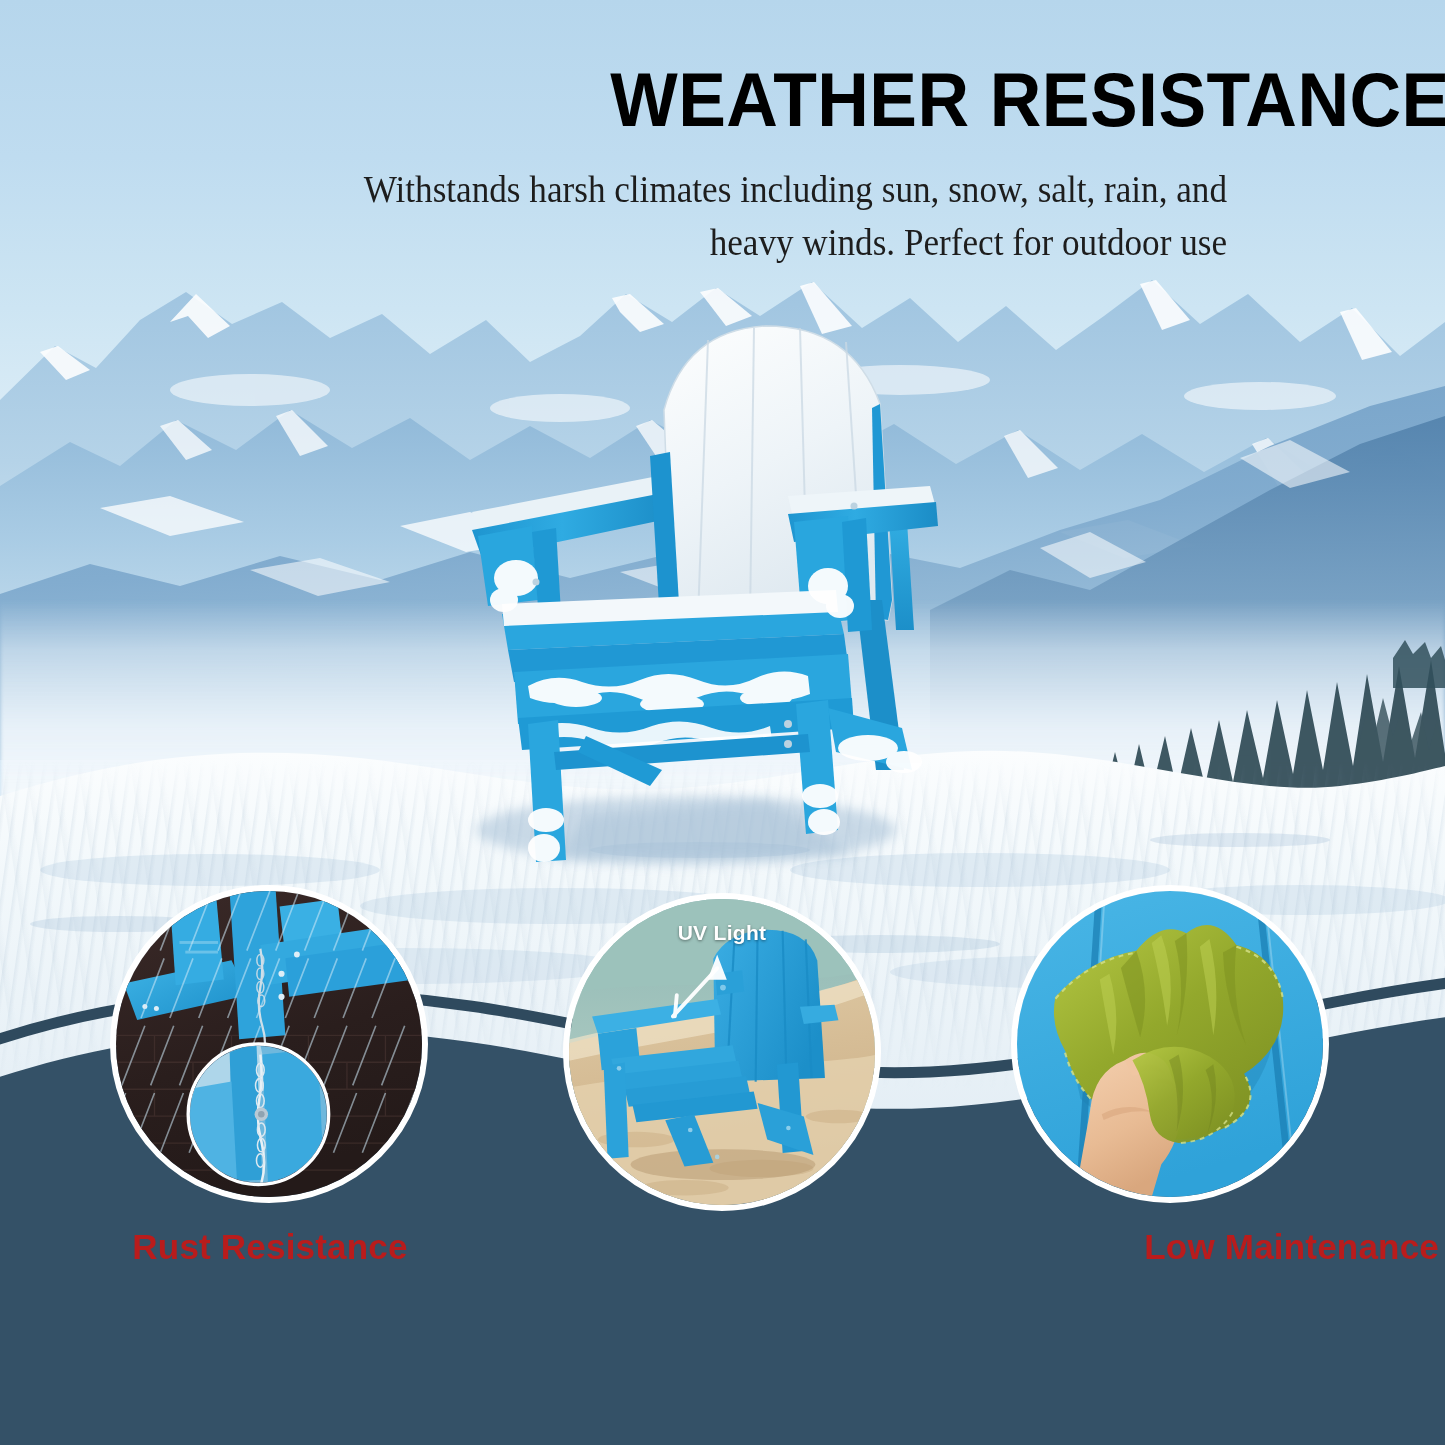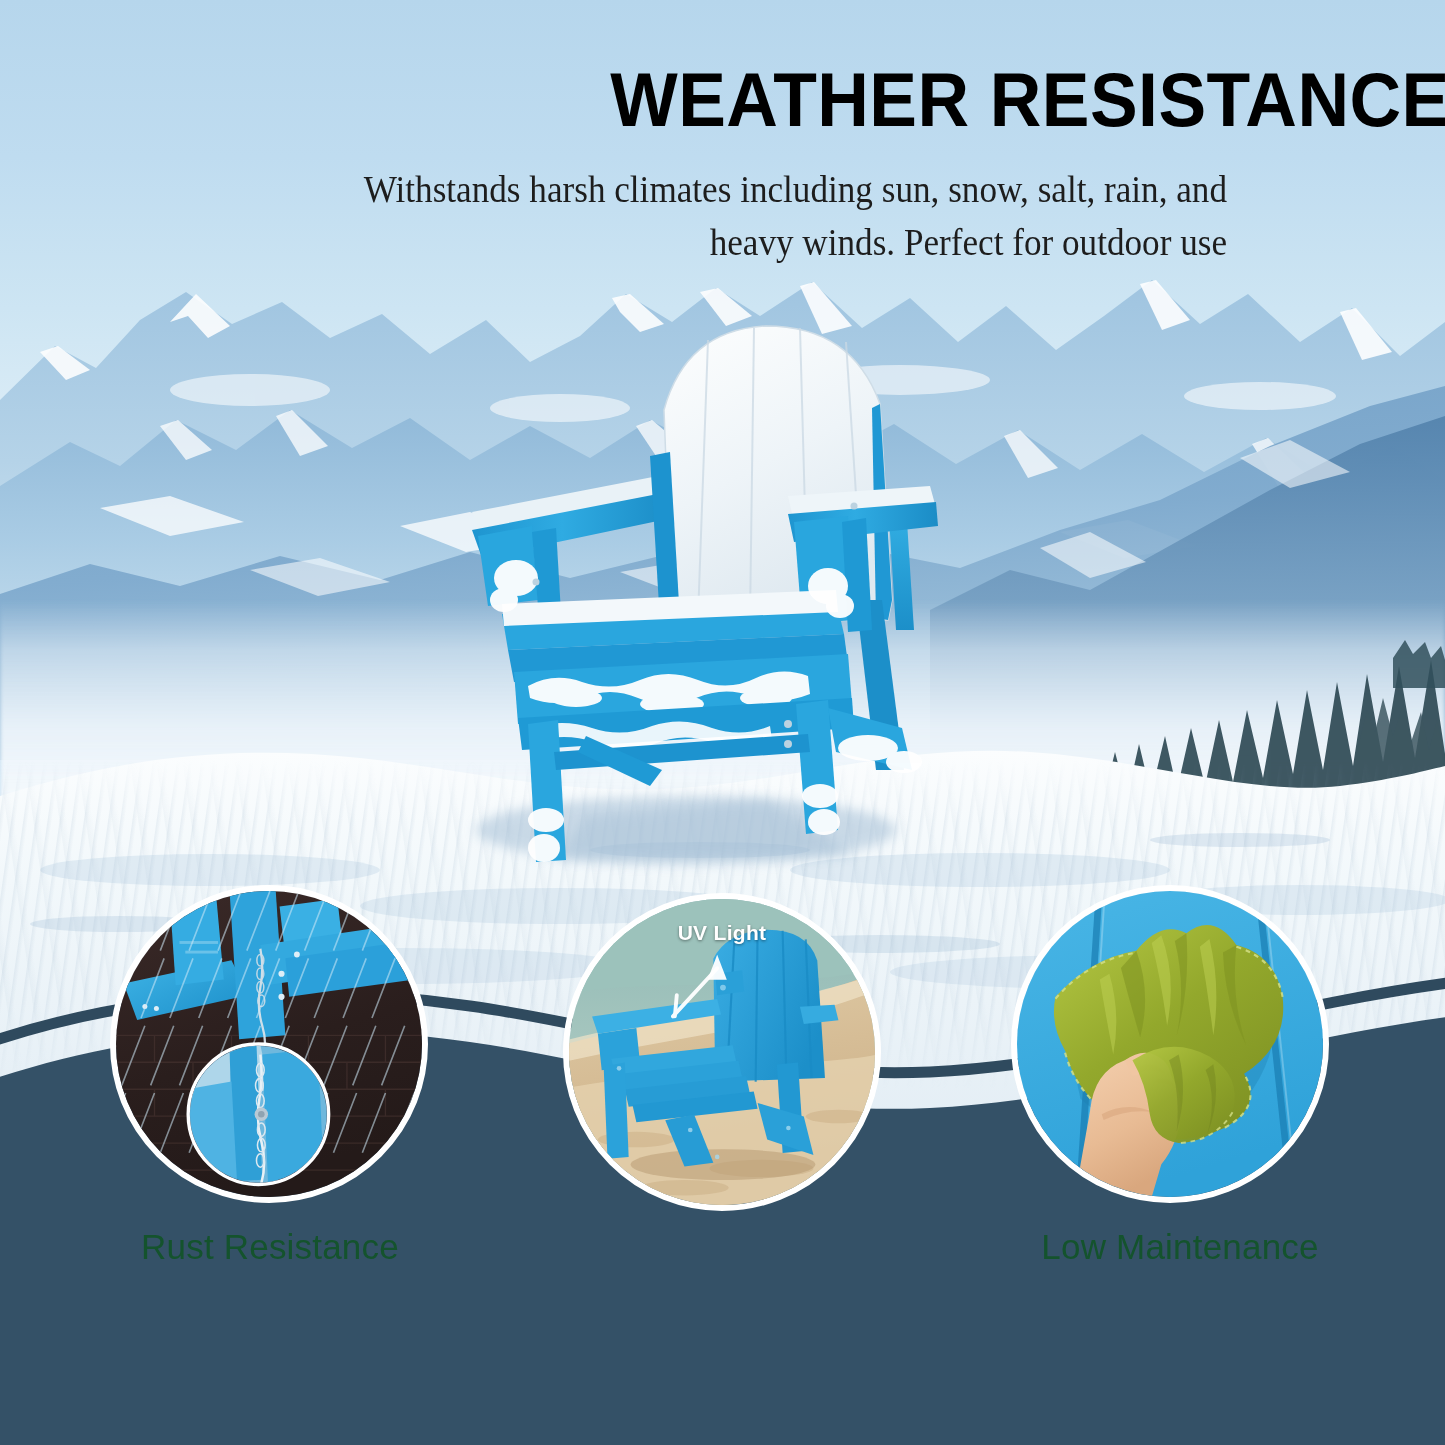--- a/index.html
+++ b/index.html
@@ -187,27 +187,27 @@
     height: 200px;
     z-index: 16;
   }
   .caption {
     position: absolute;
     top: 0;
     text-align: center;
   }
   .cap1 { left: 85px;   width: 370px; }
   .cap2 { left: 520px;  width: 425px; }
-  .cap3 { left: 975px;  width: 410px; }
+  .cap3 { left: 1029px;  width: 410px; text-align: right; }
 
   .cap-title {
     font-family: "Liberation Sans", sans-serif;
-    font-weight: 400;
+    font-weight: 700;
     font-size: 35px;
-    color: #14532d;
+    color: #b91c1c;
     letter-spacing: .2px;
     line-height: 1.1;
     margin: 0 0 5px 0;
   }
   .cap-body {
     font-family: "Liberation Serif", serif;
     font-size: 29px;
     color: #f2f6f8;
     line-height: 1.32;
     margin: 0;

